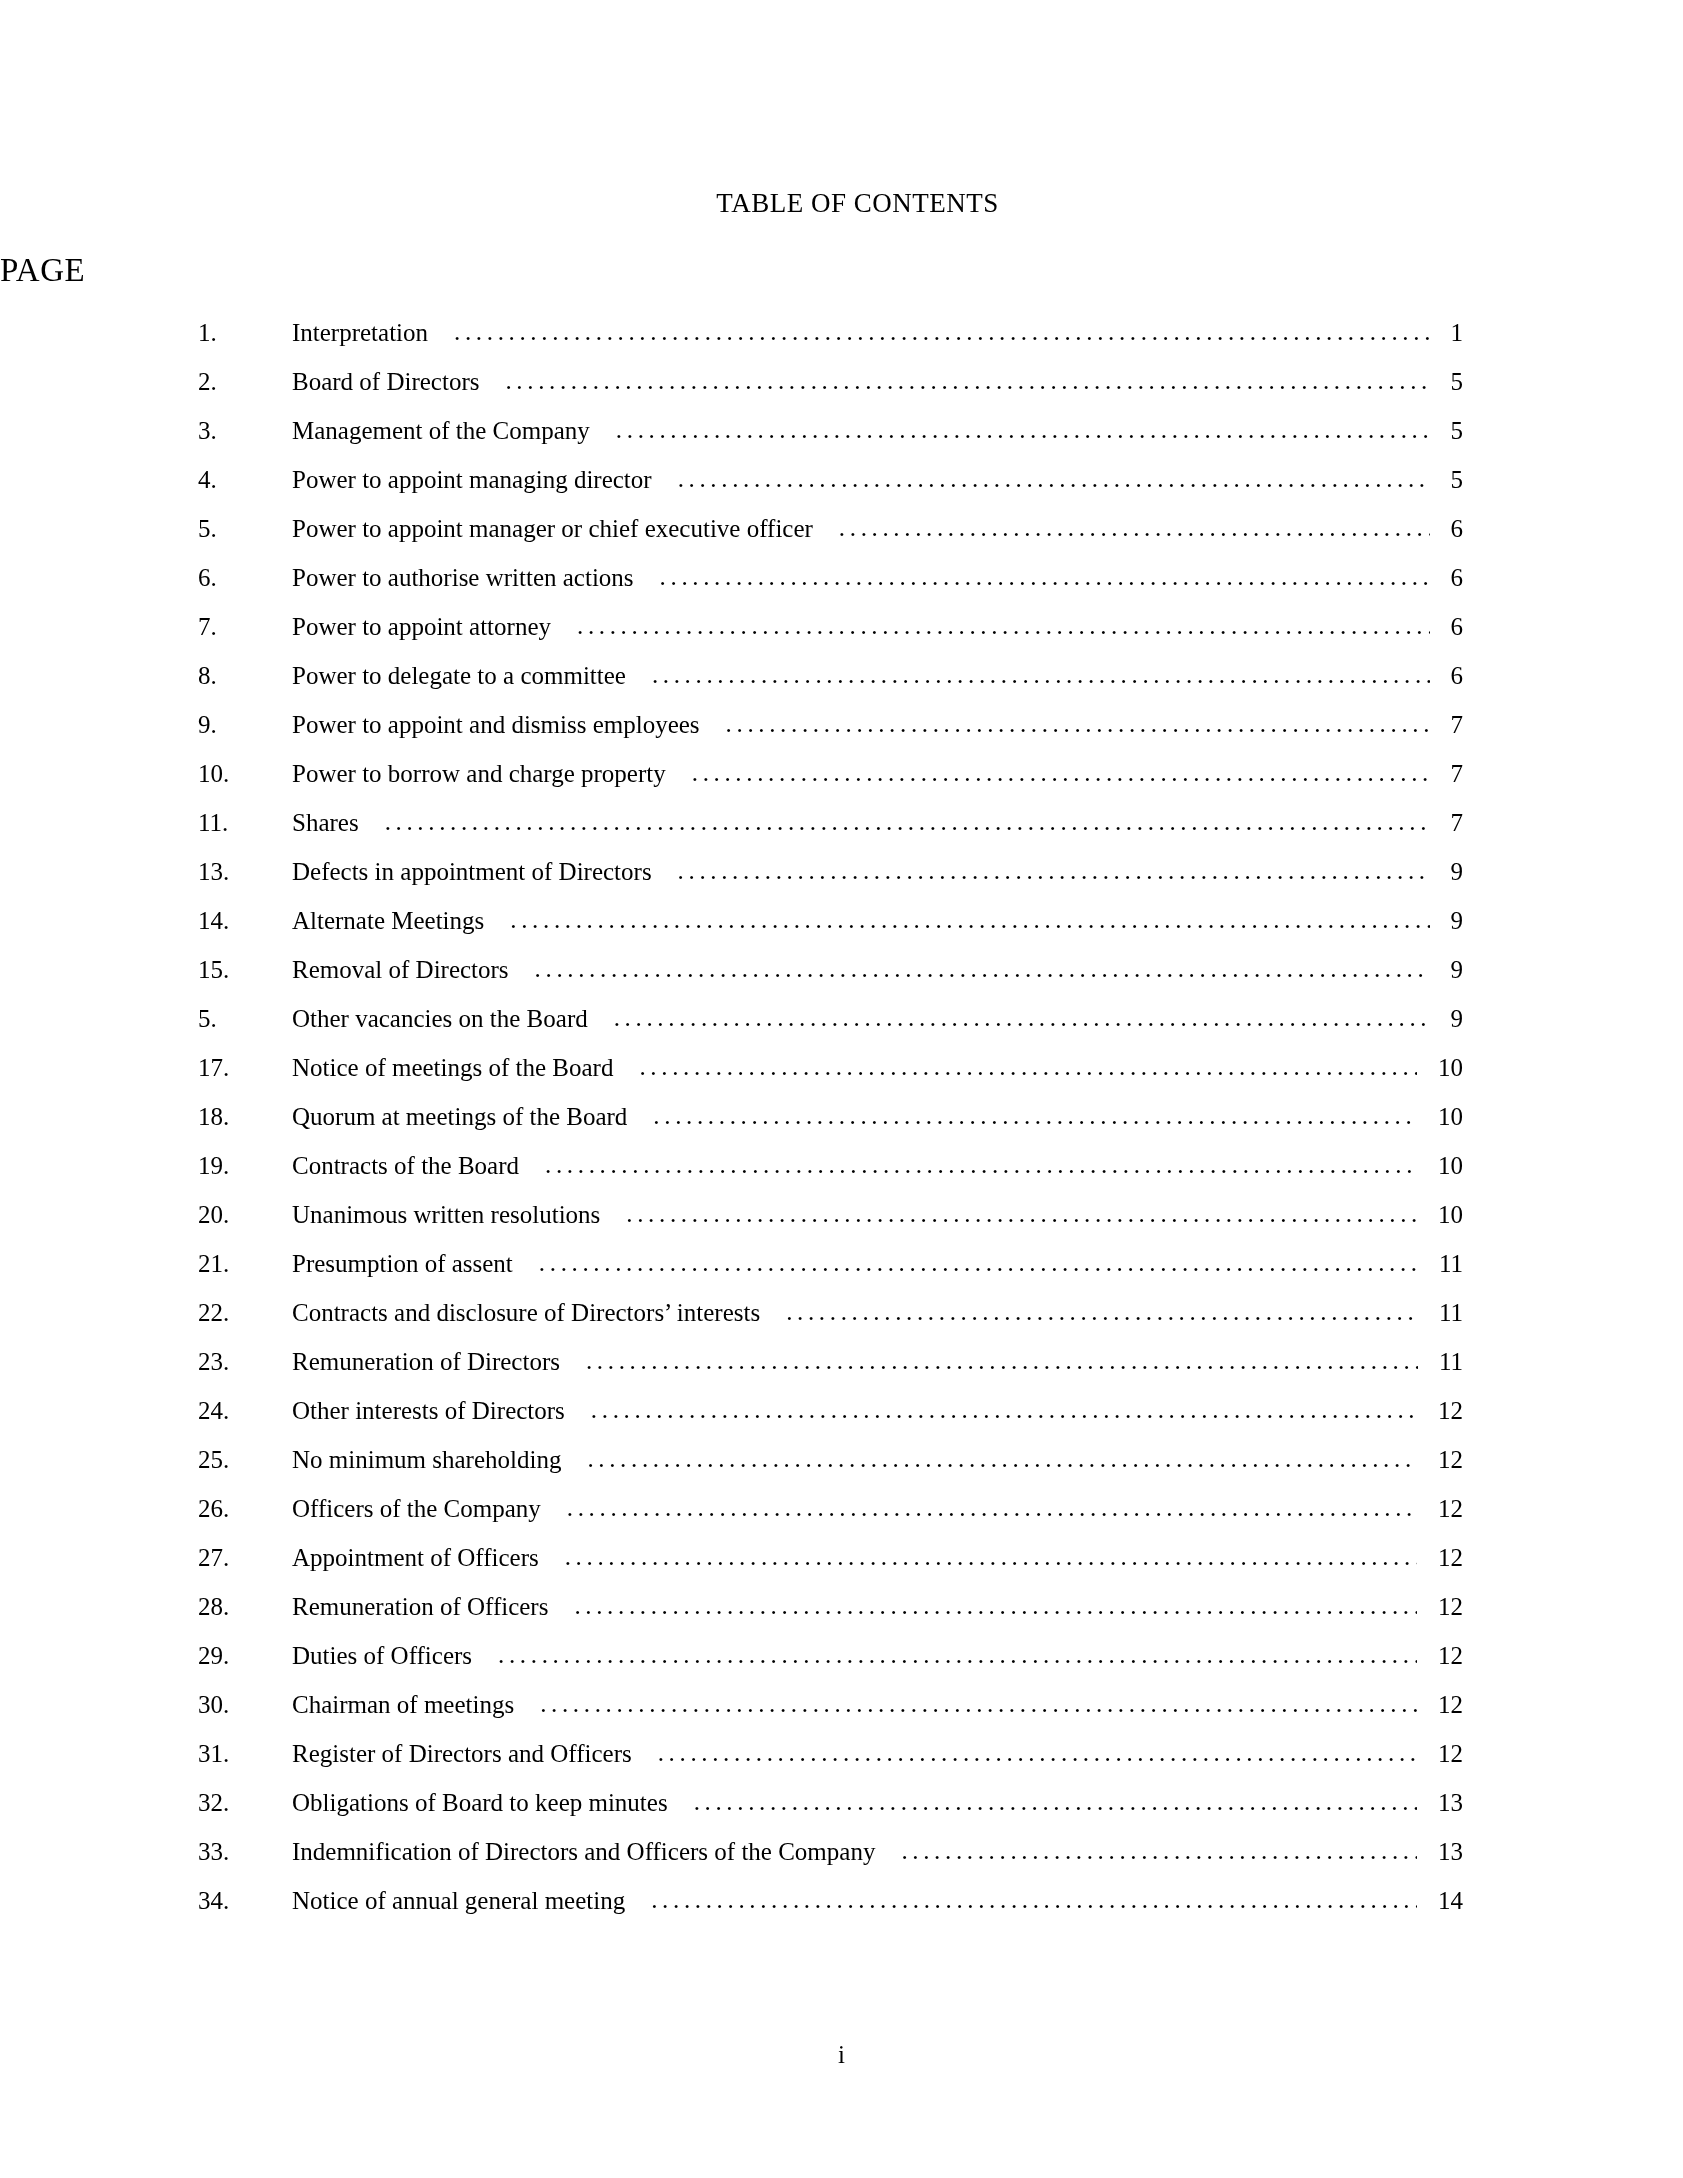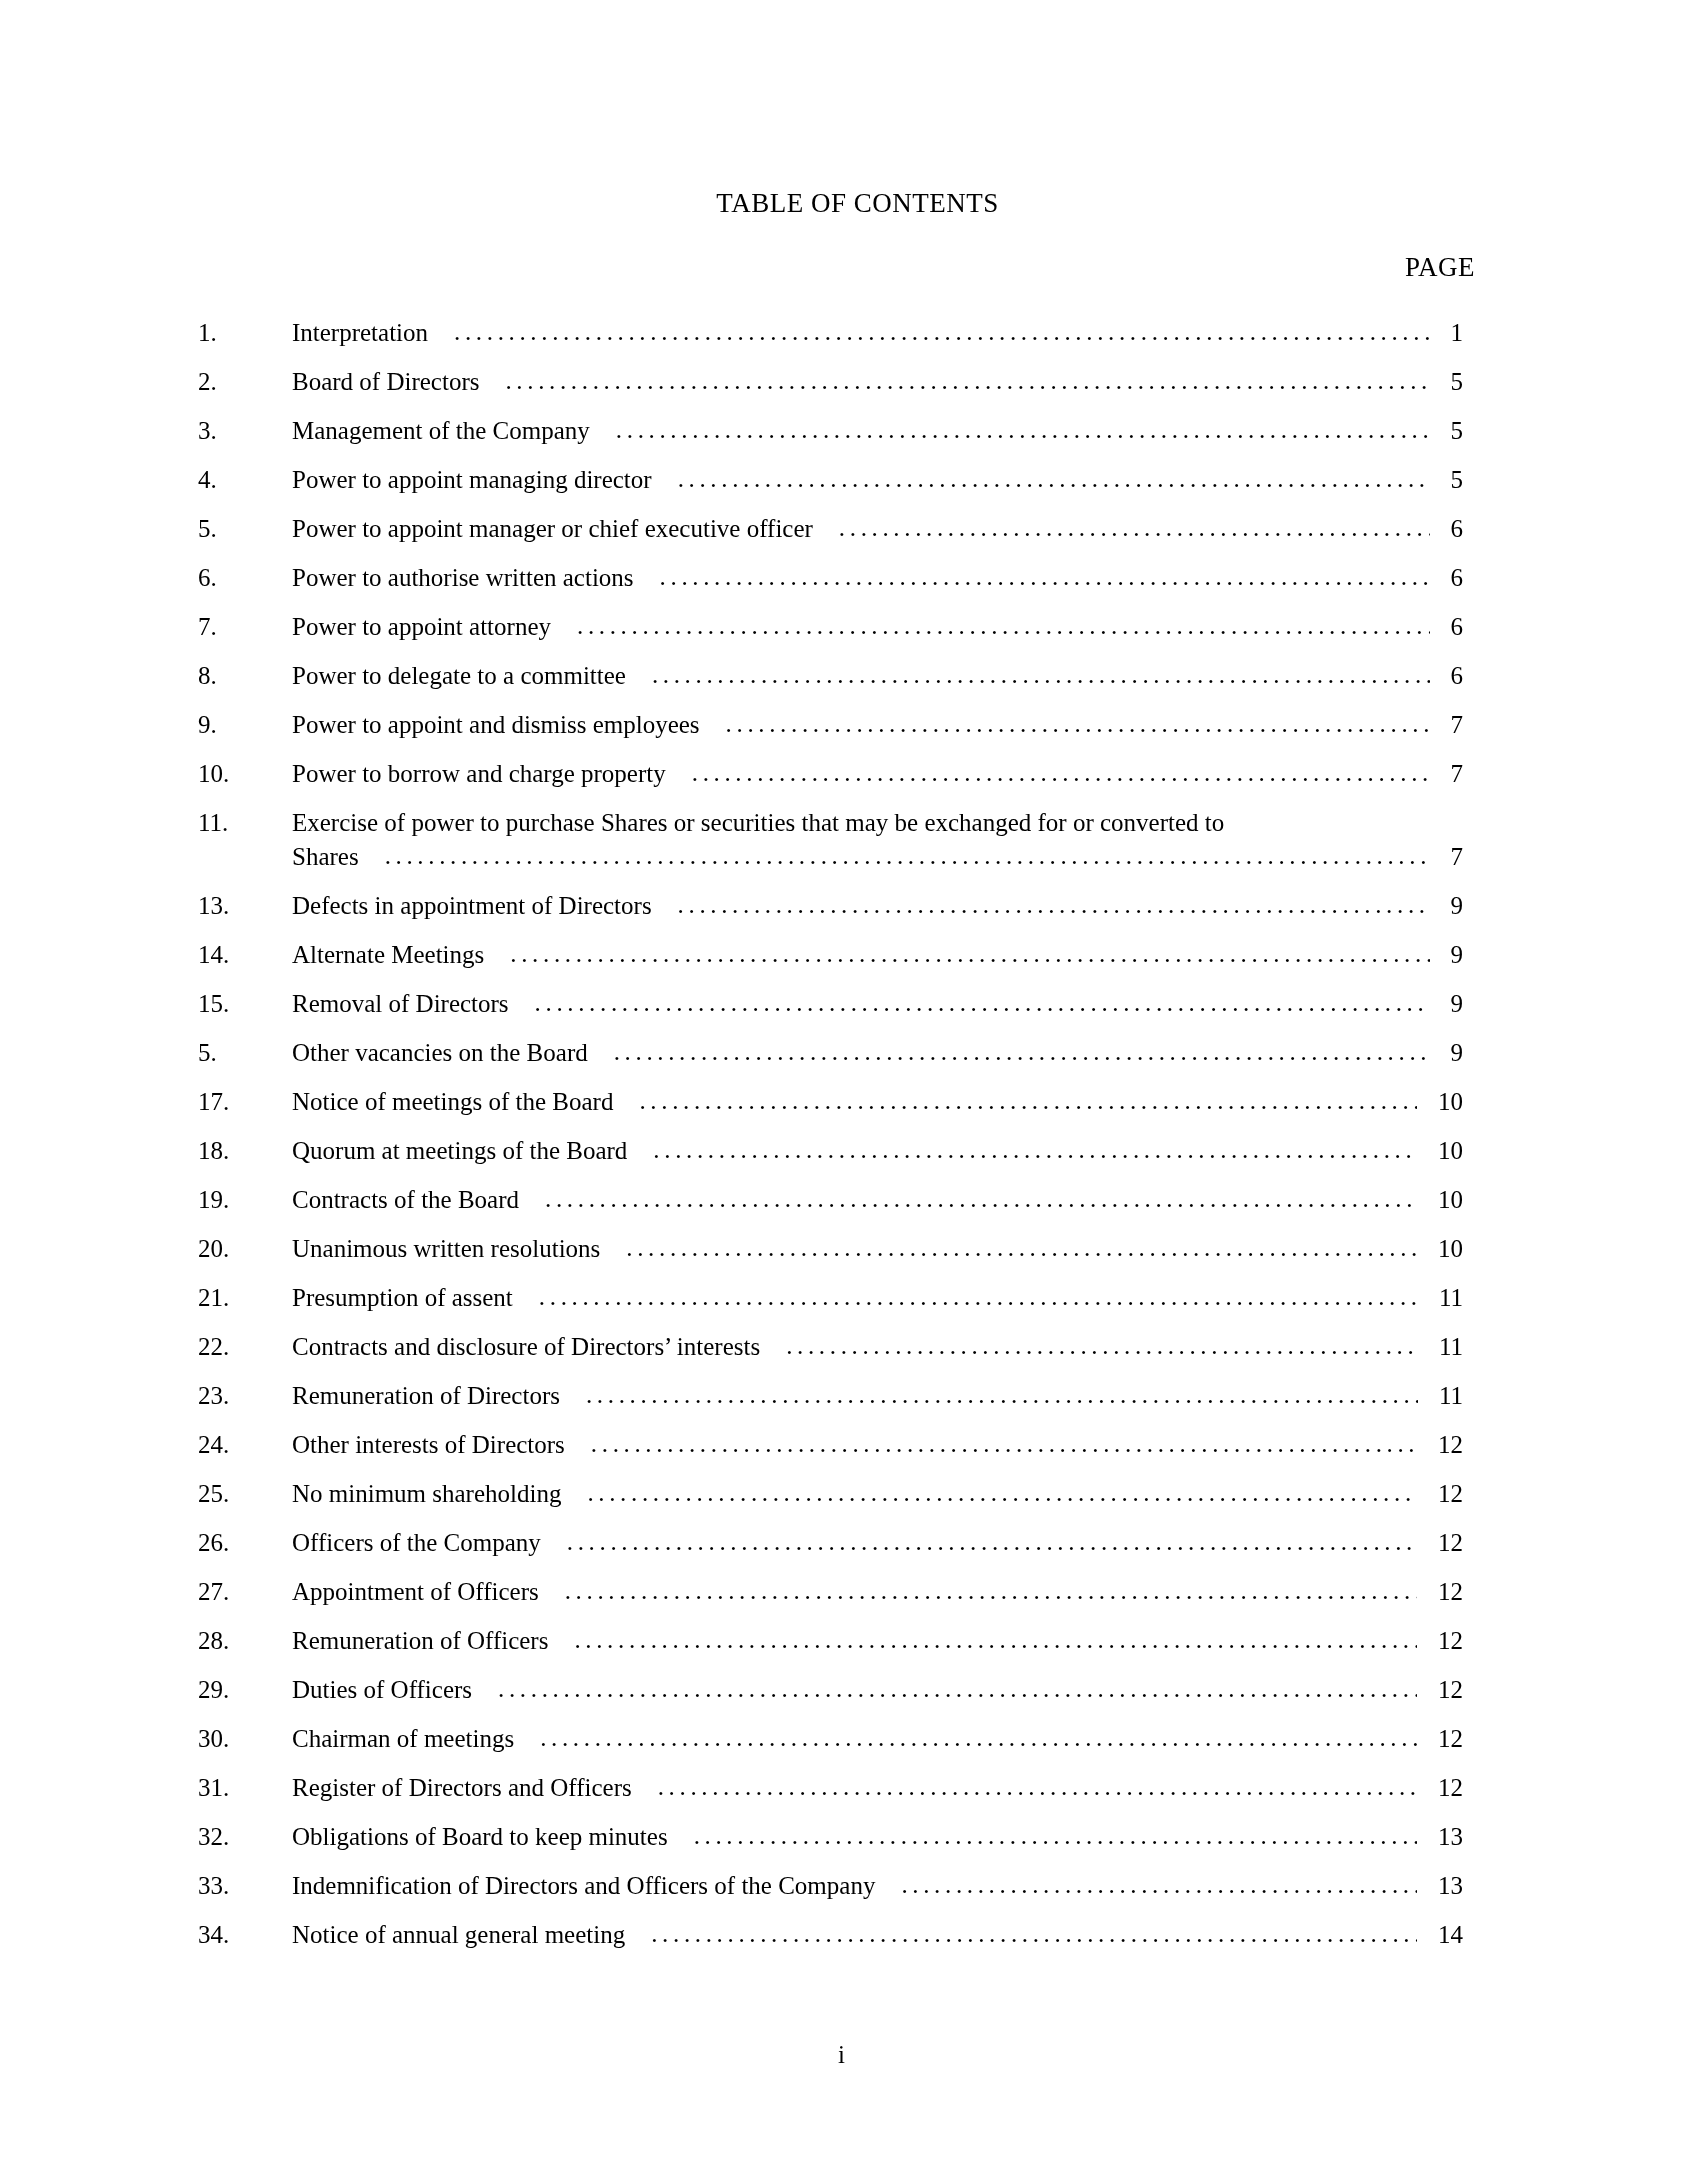--- a/index.html
+++ b/index.html
@@ -32,24 +32,23 @@
     text-align: center;
     font-size: 27px;
     letter-spacing: 0.5px;
     white-space: pre;
   }
 
   
   .page-header {
     position: absolute;
     top: 252px;
-    left: 12px;
+    left: 0;
     width: 1463px;
-    text-align: right;
-    font-size: 27px;
+    font-size: 33px;
     letter-spacing: 0.5px;
   }
 
   
   .toc {
     position: absolute;
     top: 319px;
     left: 198px;
     width: 1265px;
   }
@@ -228,21 +227,20 @@
           <div class="entry-line">
             <span class="entry-label">Power to borrow and charge property</span>
             <span class="leader"></span>
             <span class="entry-page">7</span>
           </div>
         </div>
       </div>
       <div class="toc-row">
         <div class="toc-num">11.</div>
         <div class="toc-body entry-wrapped">
-          <div class="entry-first">Exercise of power to purchase Shares or securities that may be exchanged for or converted to</div>
           <div class="entry-line">
             <span class="entry-label">Shares</span>
             <span class="leader"></span>
             <span class="entry-page">7</span>
           </div>
         </div>
       </div>
       <div class="toc-row">
         <div class="toc-num">13.</div>
         <div class="toc-body">

